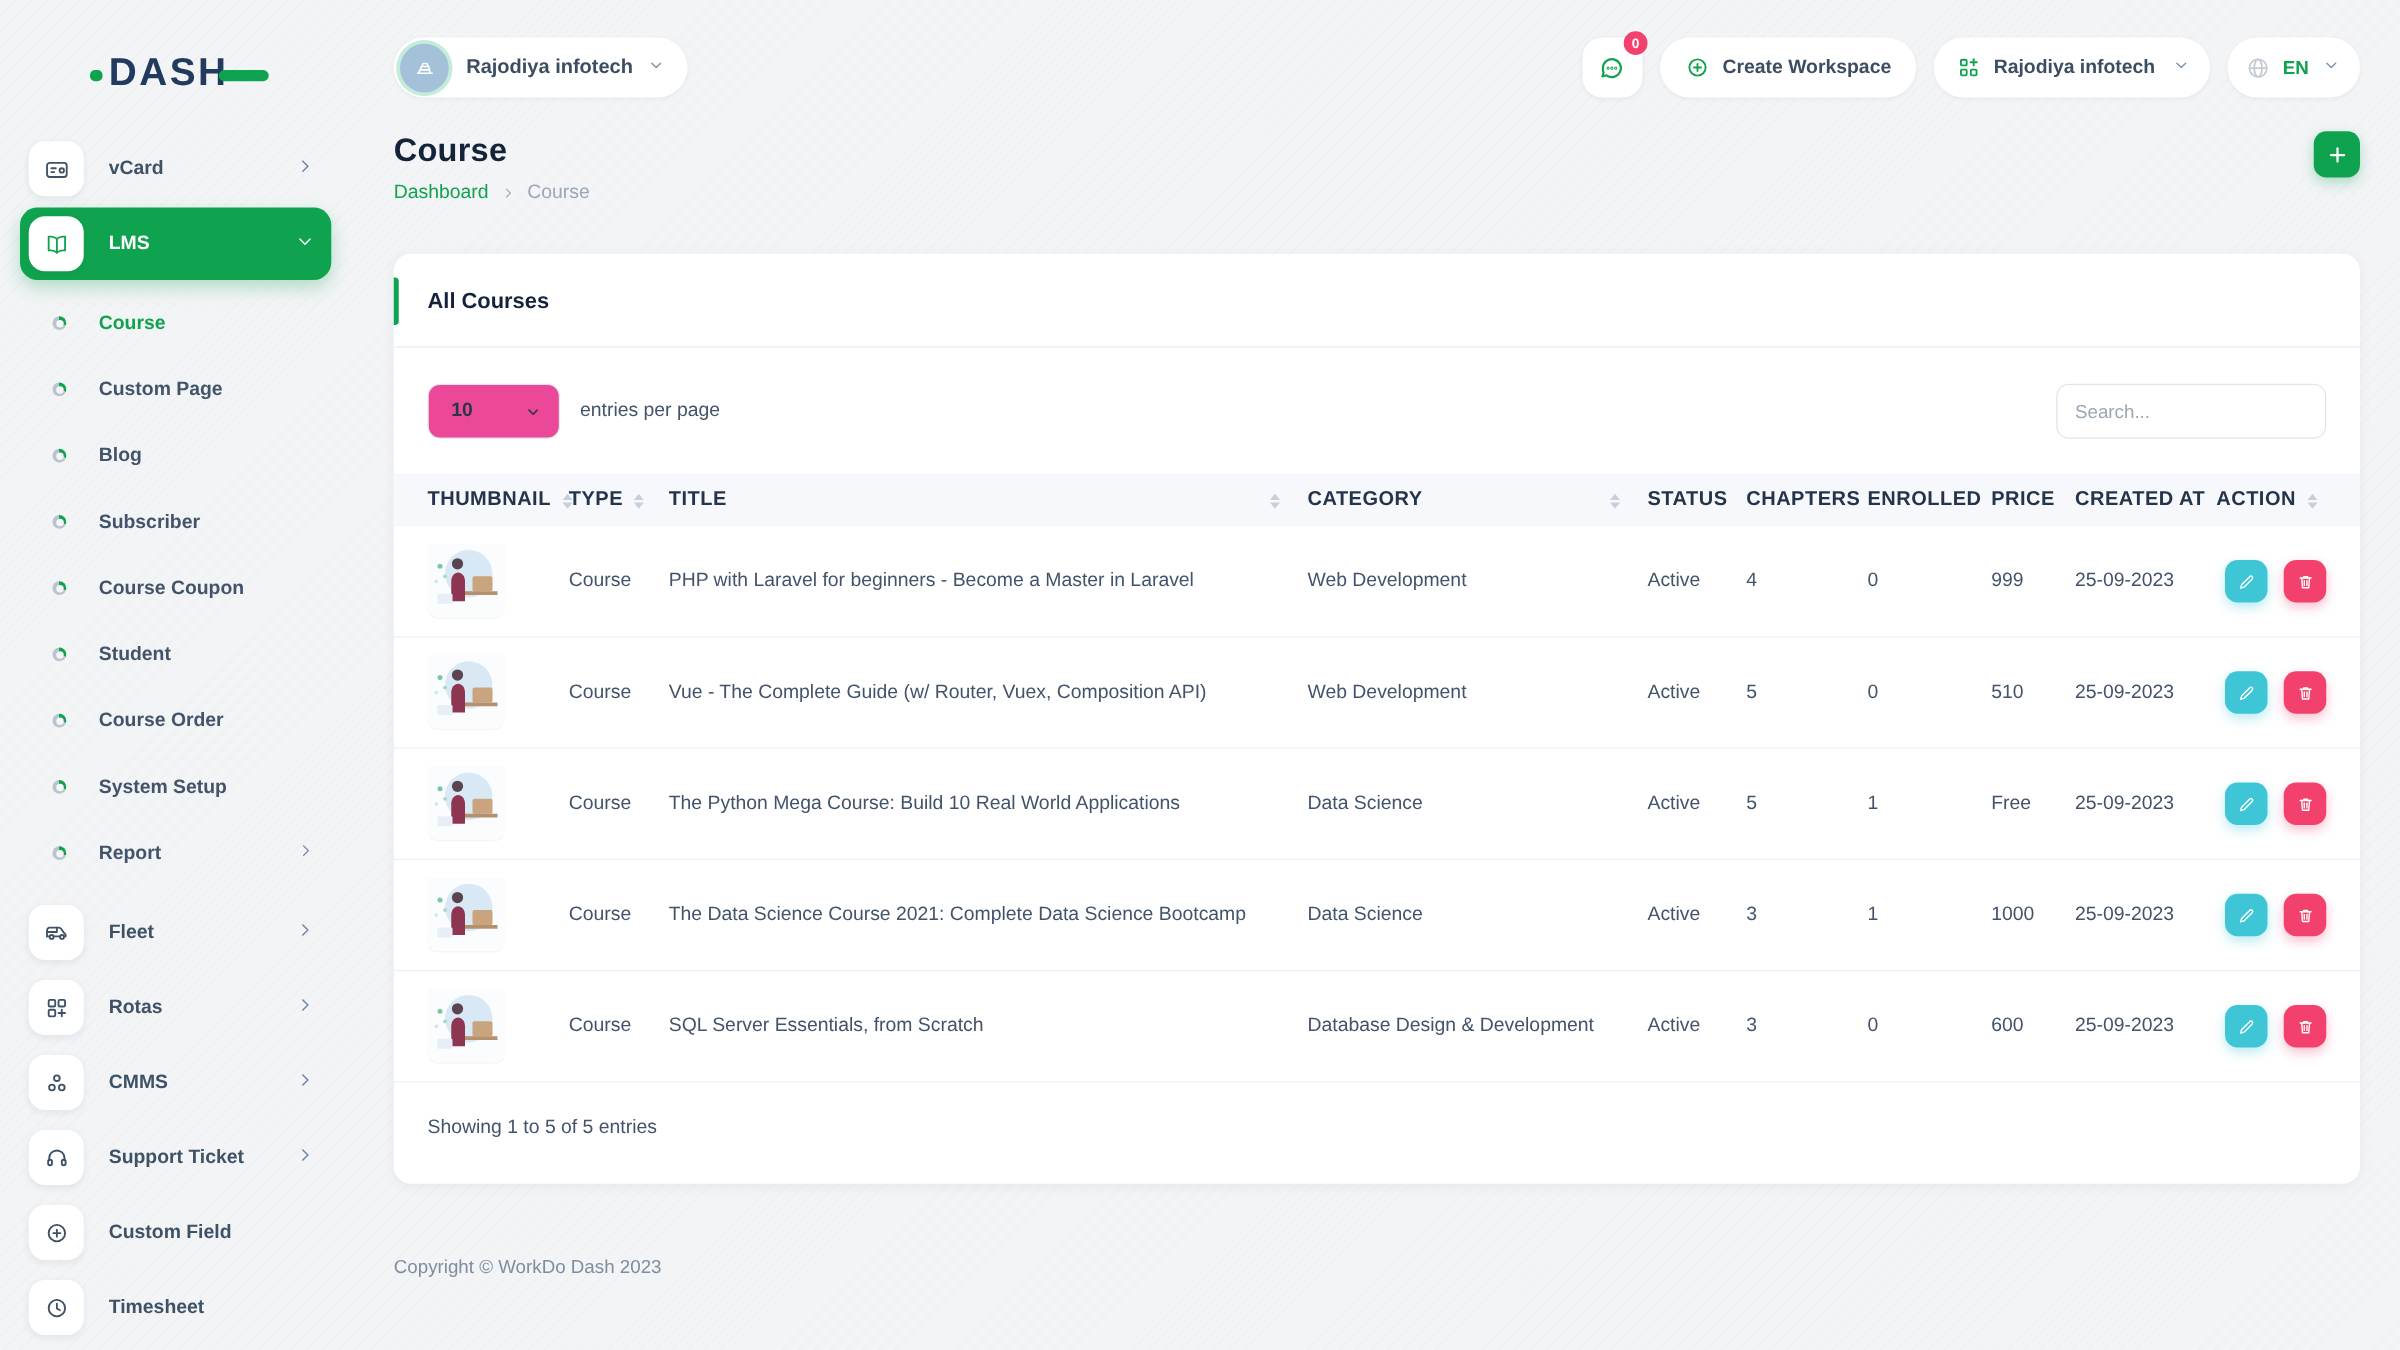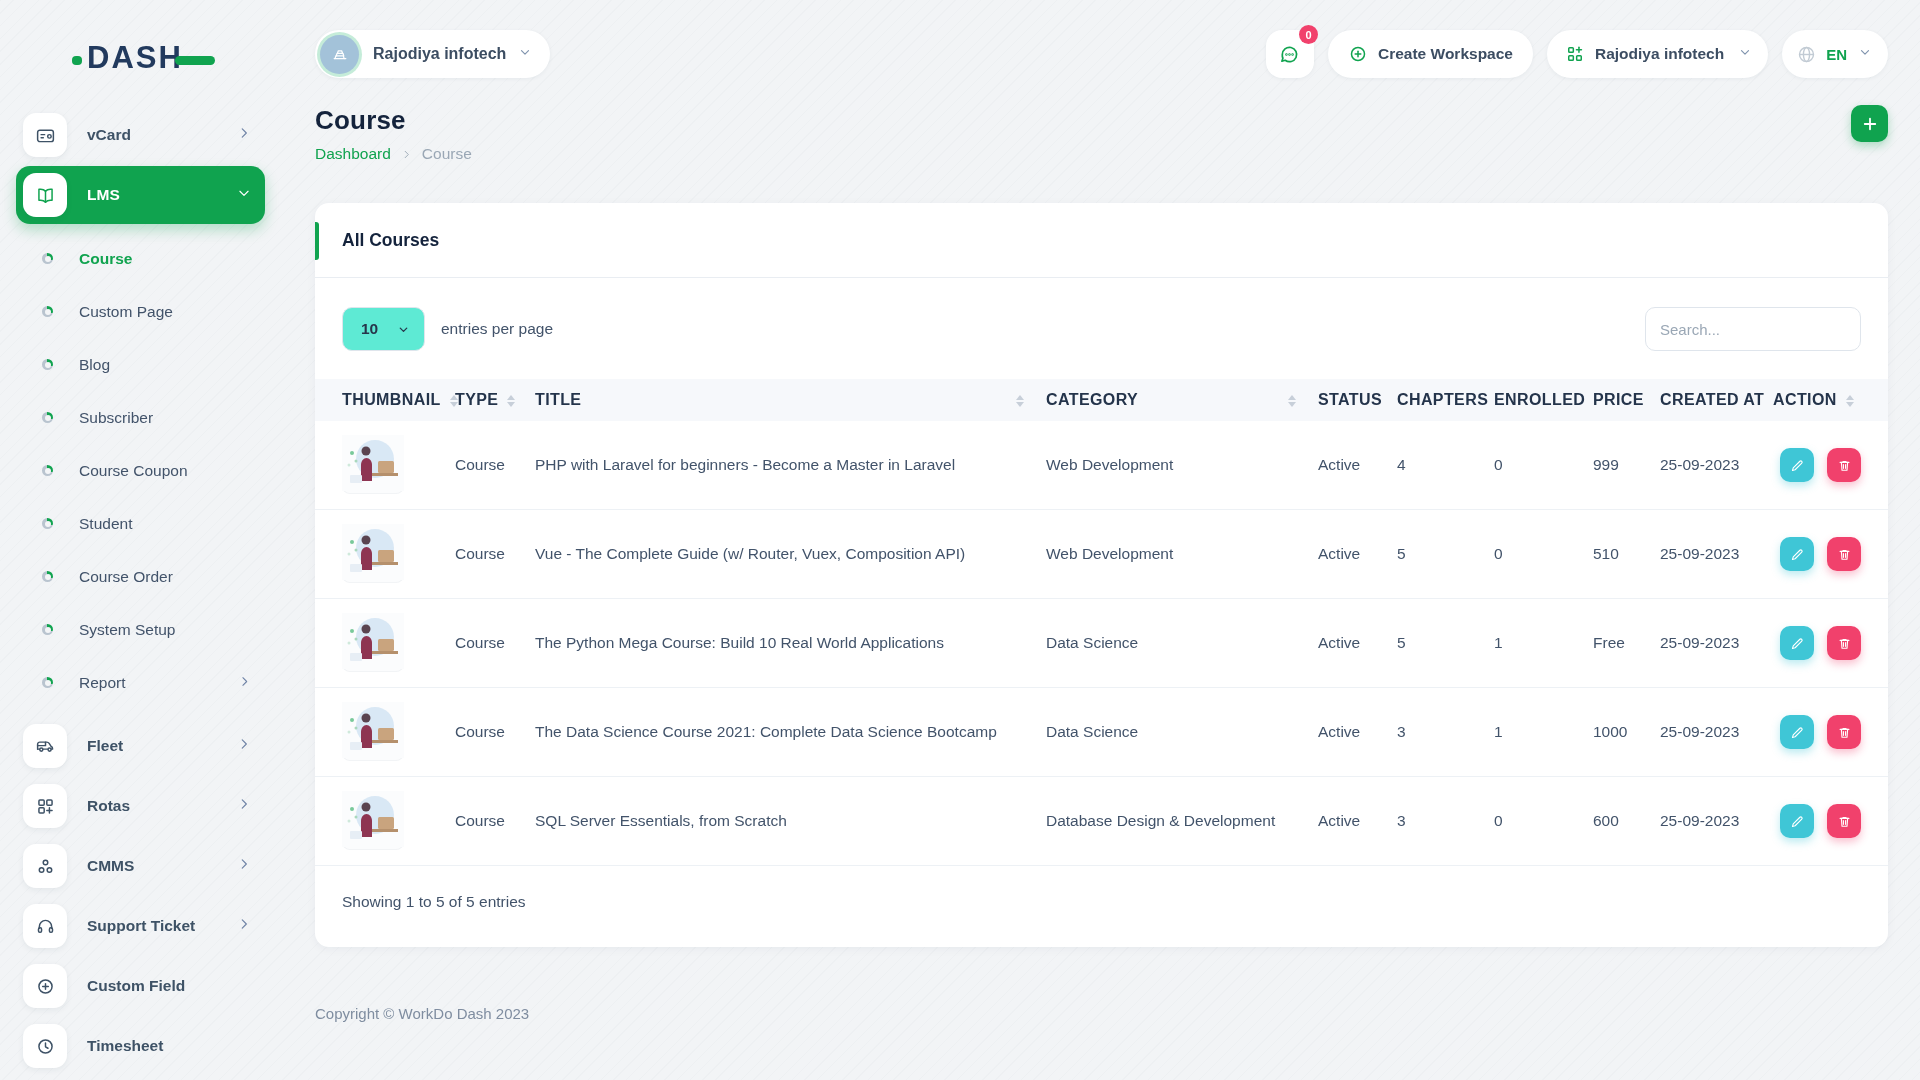--- a/index.html
+++ b/index.html
@@ -25,21 +25,21 @@
   .side-row .lbl { margin-left:20px; font-size:15.5px; font-weight:600; color:#3e5266; flex:1; }
   .side-row .chev svg { width:14px; height:14px; stroke:#6e82a5; fill:none; stroke-width:2; stroke-linecap:round; stroke-linejoin:round; }
   .side-row.active { background:#10A34F; box-shadow:0 6px 14px rgba(16,163,79,.28); }
   .side-row.active .icon-box svg { stroke:#10A34F; }
   .side-row.active .lbl { color:#ffffff; }
   .side-row.active .chev svg { stroke:#ffffff; }
   .submenu { padding:6px 0 8px 0; }
   .subitem { display:flex; align-items:center; height:53px; margin:0 20px 0 16px; padding:0 14px 0 26px; cursor:pointer; }
   .bullet { width:11px; height:11px; border-radius:50%; background:conic-gradient(#10A34F 0 110deg,#b9c4cf 110deg 360deg); position:relative; flex:0 0 11px; }
   .bullet::after { content:""; position:absolute; inset:2.5px; border-radius:50%; background:#f3f5f7; }
-  .subitem .lbl { margin-left:26px; font-size:15.5px; font-weight:400; color:#42536a; flex:1; }
+  .subitem .lbl { margin-left:26px; font-size:15.5px; font-weight:700; color:#42536a; flex:1; }
   .subitem.active .lbl { color:#10A34F; font-weight:700; }
   .subitem .chev svg { width:13px; height:13px; stroke:#6e82a5; fill:none; stroke-width:2; stroke-linecap:round; stroke-linejoin:round; }
 
   
   .main { position:absolute; left:285px; top:0; width:1635px; height:1080px; padding:30px 32px 0 30px; }
 
   .topbar { display:flex; align-items:center; justify-content:space-between; height:48px; }
   .pill { display:flex; align-items:center; background:#ffffff; border-radius:26px; height:48px; box-shadow:0 1px 4px rgba(20,45,70,.06); cursor:pointer; }
   .ws-pill { padding:0 18px 0 5px; }
   .avatar { width:39px; height:39px; border-radius:50%; background:#a3c2d9; box-shadow:0 0 0 3px rgba(150,220,185,.55); display:flex; align-items:center; justify-content:center; }
@@ -68,21 +68,21 @@
   .breadcrumb .cur { color:#9aa7b5; }
   .add-btn { width:37px; height:37px; border-radius:10px; background:#10A34F; border:none; display:flex; align-items:center; justify-content:center; cursor:pointer; box-shadow:0 4px 10px rgba(16,163,79,.3); }
   .add-btn svg { width:18px; height:18px; stroke:#ffffff; fill:none; stroke-width:2.4; stroke-linecap:round; }
 
   
   .card { position:relative; margin-top:40px; background:#ffffff; border-radius:14px; box-shadow:0 2px 10px rgba(20,45,70,.05); }
   .card-head { position:relative; height:75px; border-bottom:1px solid #e9edf2; display:flex; align-items:center; }
   .accent { position:absolute; left:0; top:19px; width:4px; height:38px; background:#10A34F; border-radius:0 3px 3px 0; }
   .card-title { margin-left:27px; font-size:17.5px; font-weight:700; color:#14233c; }
   .controls { display:flex; align-items:center; padding:29px 27px 0 27px; }
-  .select-box { display:flex; align-items:center; justify-content:space-between; width:83px; height:44px; border:1px solid #dfe5ec; border-radius:10px; padding:0 14px 0 18px; cursor:pointer; background:#5eead4; }
+  .select-box { display:flex; align-items:center; justify-content:space-between; width:106px; height:44px; border:1px solid #dfe5ec; border-radius:10px; padding:0 14px 0 18px; cursor:pointer; background:#ec4899; }
   .select-box .val { font-size:15.5px; font-weight:600; color:#27364b; }
   .select-box svg { width:13px; height:13px; stroke:#27364b; fill:none; stroke-width:2.4; stroke-linecap:round; stroke-linejoin:round; }
   .entries-lbl { margin-left:16px; font-size:15.5px; color:#42536a; }
   .search-input { margin-left:auto; width:216px; height:44px; border:1px solid #dfe5ec; border-radius:10px; padding:0 14px; font-size:15px; color:#42536a; font-family:inherit; background:#fff; outline:none; }
   .search-input::placeholder { color:#9aa7b5; }
 
   .table { margin-top:28px; }
   .trow { display:grid; grid-template-columns:113px 80px 511px 272px 79px 97px 99px 67px 113px minmax(0,1fr); align-items:center; padding:0 27px; }
   .thead { height:42px; background:#f6f8fb; }
   .th { display:flex; align-items:center; font-size:16px; font-weight:700; color:#24344b; letter-spacing:.4px; cursor:pointer; }

